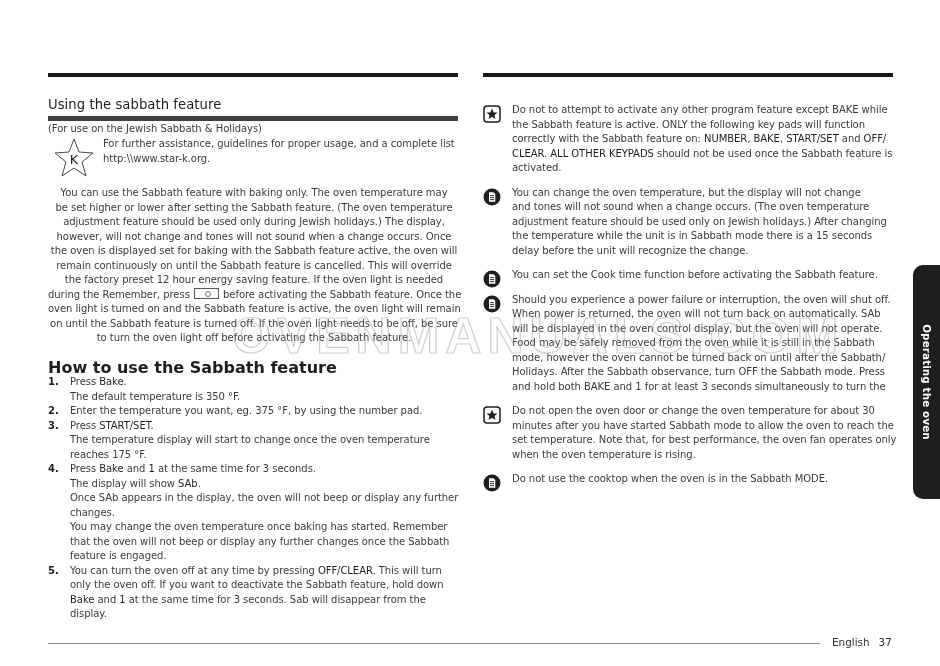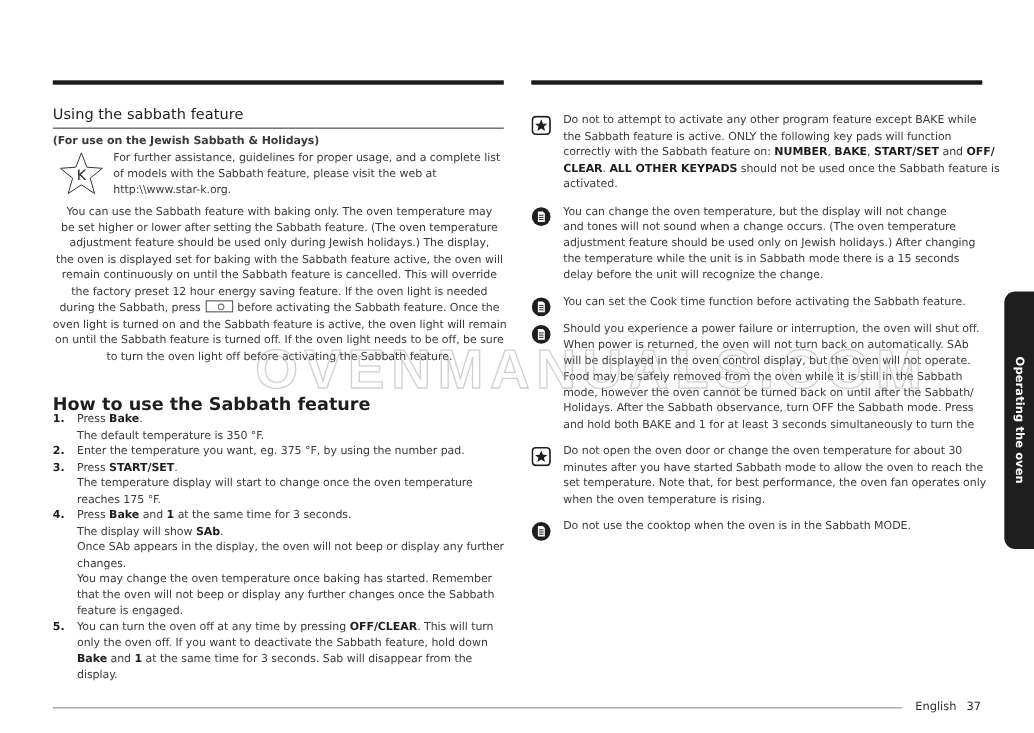--- a/index.html
+++ b/index.html
@@ -7,26 +7,26 @@
     body { position: relative; font-family: "DejaVu Sans", "Liberation Sans", sans-serif; color: #2e2e2e; }
 
     .top-rule { position: absolute; top: 73px; height: 4px; background: #1a1a1a; }
     .top-rule.left { left: 48px; width: 410px; }
     .top-rule.right { left: 483px; width: 410px; }
 
     .col { position: absolute; top: 0; }
     .col.left { left: 48px; width: 412px; }
     .col.right { left: 483px; width: 412px; }
 
-    .section-title { position: absolute; left: 0; top: 97px; width: 410px; font-size: 13.2px; color: #1e1e1e; padding-bottom: 4px; border-bottom: 1px solid #404040; letter-spacing: 0.05px; }
+    .section-title { position: absolute; left: 0; top: 97px; width: 410px; font-size: 13.2px; color: #1e1e1e; padding-bottom: 4px; border-bottom: 5px solid #404040; letter-spacing: 0.05px; }
 
     .txt { font-size: 10px; line-height: 14.5px; color: #3a3a3a; letter-spacing: -0.05px; }
-    b, .b { font-weight: bold; color: #1e1e1e; }
-
-    .subtitle { position: absolute; top: 122px; left: 0; white-space: nowrap; font-weight: bold; }
+    b, .b { font-weight: normal; color: #1e1e1e; }
+
+    .subtitle { position: absolute; top: 122px; left: 0; white-space: nowrap; }
     .kosher-row { position: absolute; top: 137px; left: 0; width: 412px; height: 46px; }
     .kosher-icon { position: absolute; left: 5px; top: 1px; width: 42px; height: 40px; }
     .kosher-text { position: absolute; left: 55px; top: 0; width: 360px; }
 
     .intro { position: absolute; top: 186px; left: 0; width: 412px; text-align: center; }
     .intro .line { display: block; white-space: nowrap; }
     .light-key { display: inline-block; width: 25px; height: 11px; border: 1px solid #555; vertical-align: -1px; position: relative; margin: 0 1px; }
     .light-key::after { content: ""; position: absolute; left: 10px; top: 2px; width: 4px; height: 4px; border: 1px solid #777; border-radius: 50%; }
 
     .howto-title { position: absolute; top: 358px; left: 0; font-size: 16px; font-weight: bold; color: #1e1e1e; }
@@ -59,33 +59,33 @@
   <div class="section-title">Using the sabbath feature</div>
   <div class="subtitle txt">(For use on the Jewish Sabbath &amp; Holidays)</div>
 
   <div class="kosher-row">
     <svg class="kosher-icon" viewBox="0 0 42 40">
       <polygon points="21,1 26,14 40,15 29,24 33,38 21,30 9,38 13,24 2,15 16,14" fill="none" stroke="#333" stroke-width="0.9"></polygon>
       <text x="21" y="26" text-anchor="middle" font-family="DejaVu Sans, sans-serif" font-size="13" fill="#1e1e1e">K</text>
     </svg>
     <div class="kosher-text txt">
       <span class="line" style="display:block;white-space:nowrap">For further assistance, guidelines for proper usage, and a complete list</span>
-      <span class="line" style="display:block;white-space:nowrap">of models with the Sabbath feature, please visit the web at</span>
       <span class="line" style="display:block;white-space:nowrap">http:\\www.star-k.org.</span>
     </div>
   </div>
 
   <div class="intro txt">
     <span class="line">You can use the Sabbath feature with baking only. The oven temperature may</span>
     <span class="line">be set higher or lower after setting the Sabbath feature. (The oven temperature</span>
     <span class="line">adjustment feature should be used only during Jewish holidays.) The display,</span>
+    <span class="line">however, will not change and tones will not sound when a change occurs. Once</span>
     <span class="line">the oven is displayed set for baking with the Sabbath feature active, the oven will</span>
     <span class="line">remain continuously on until the Sabbath feature is cancelled. This will override</span>
     <span class="line">the factory preset 12 hour energy saving feature. If the oven light is needed</span>
-    <span class="line"><span>during the Sabbath, press </span><span class="light-key"></span><span> before activating the Sabbath feature. Once the</span></span>
+    <span class="line"><span>during the Remember, press </span><span class="light-key"></span><span> before activating the Sabbath feature. Once the</span></span>
     <span class="line">oven light is turned on and the Sabbath feature is active, the oven light will remain</span>
     <span class="line">on until the Sabbath feature is turned off. If the oven light needs to be off, be sure</span>
     <span class="line">to turn the oven light off before activating the Sabbath feature.</span>
   </div>
 
   <div class="howto-title">How to use the Sabbath feature</div>
 
   <div class="steps txt">
     <div class="step">
       <span class="num">1.</span>

